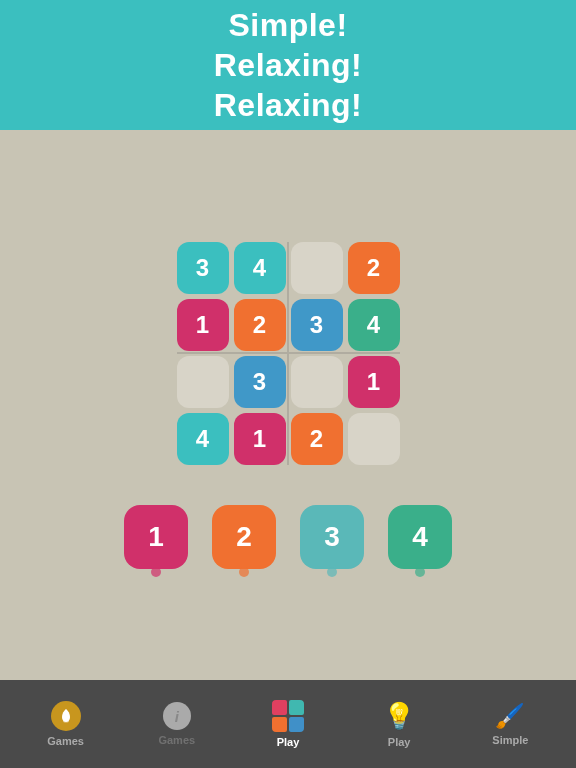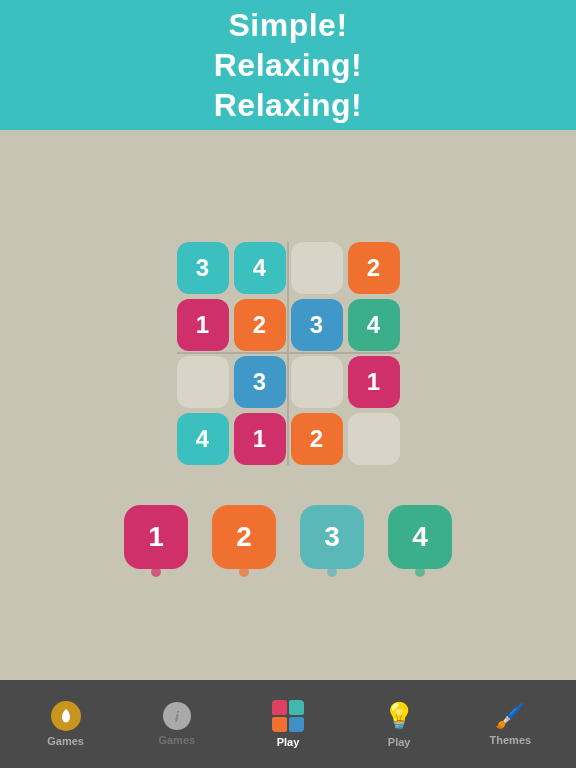--- a/index.html
+++ b/index.html
@@ -304,16 +304,16 @@
     <span class="tab-label" style="color:white;">Play</span>
   </div>
 
   <div class="tab-item">
     <div class="hint-icon">💡</div>
     <span class="tab-label">Play</span>
   </div>
 
   <div class="tab-item">
     <div class="themes-icon">🖌️</div>
-    <span class="tab-label">Themes</span>
+    <span class="tab-label">Simple</span>
   </div>
 
 </div>
 
 </body></html>

